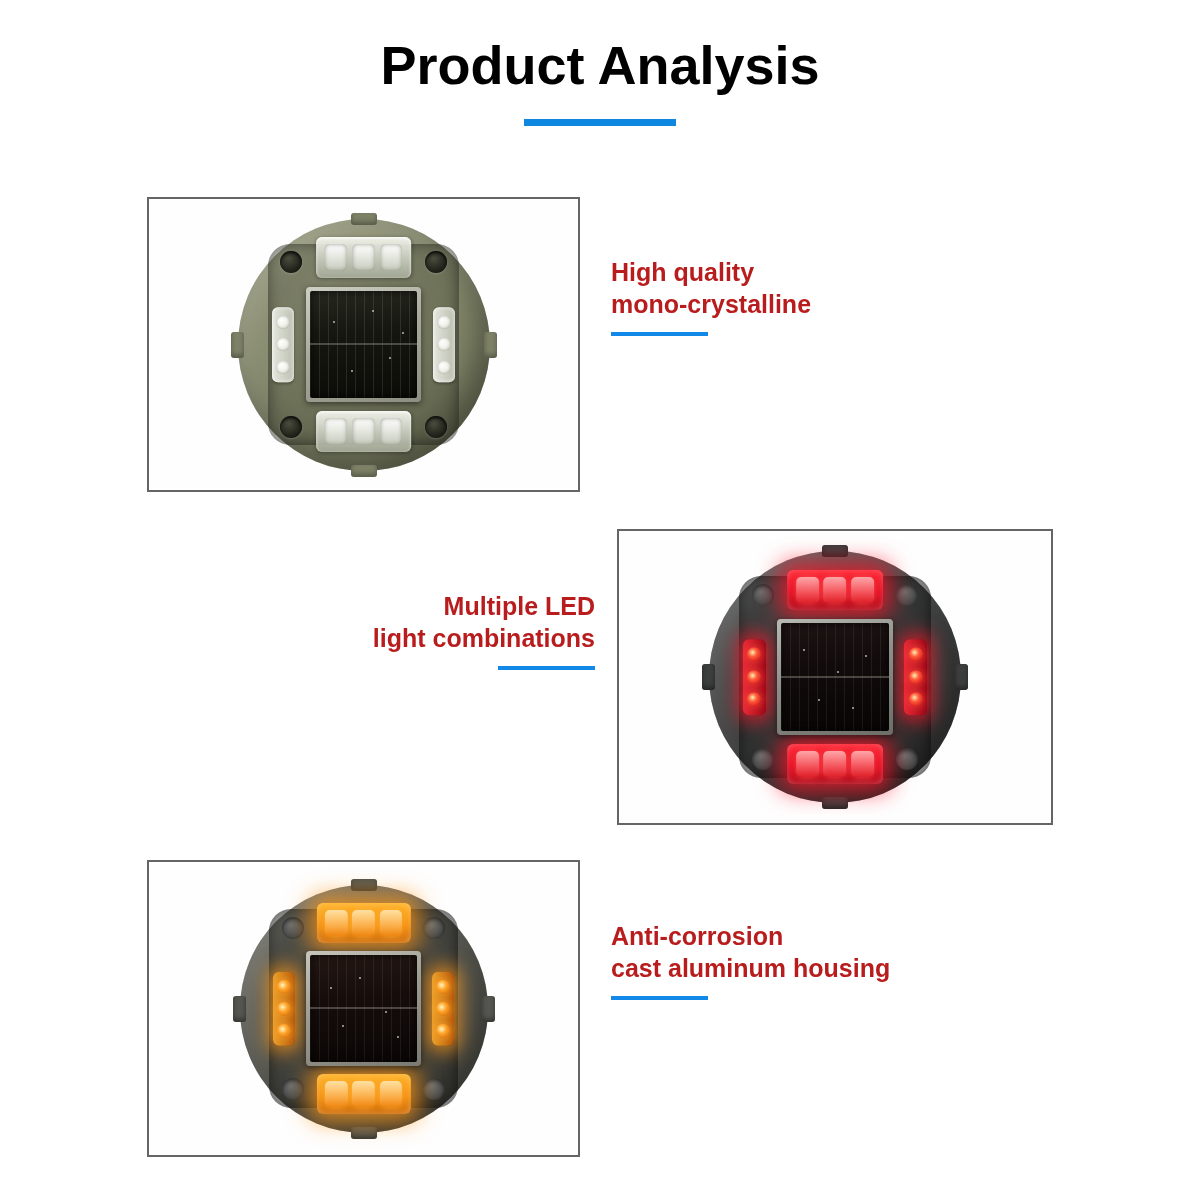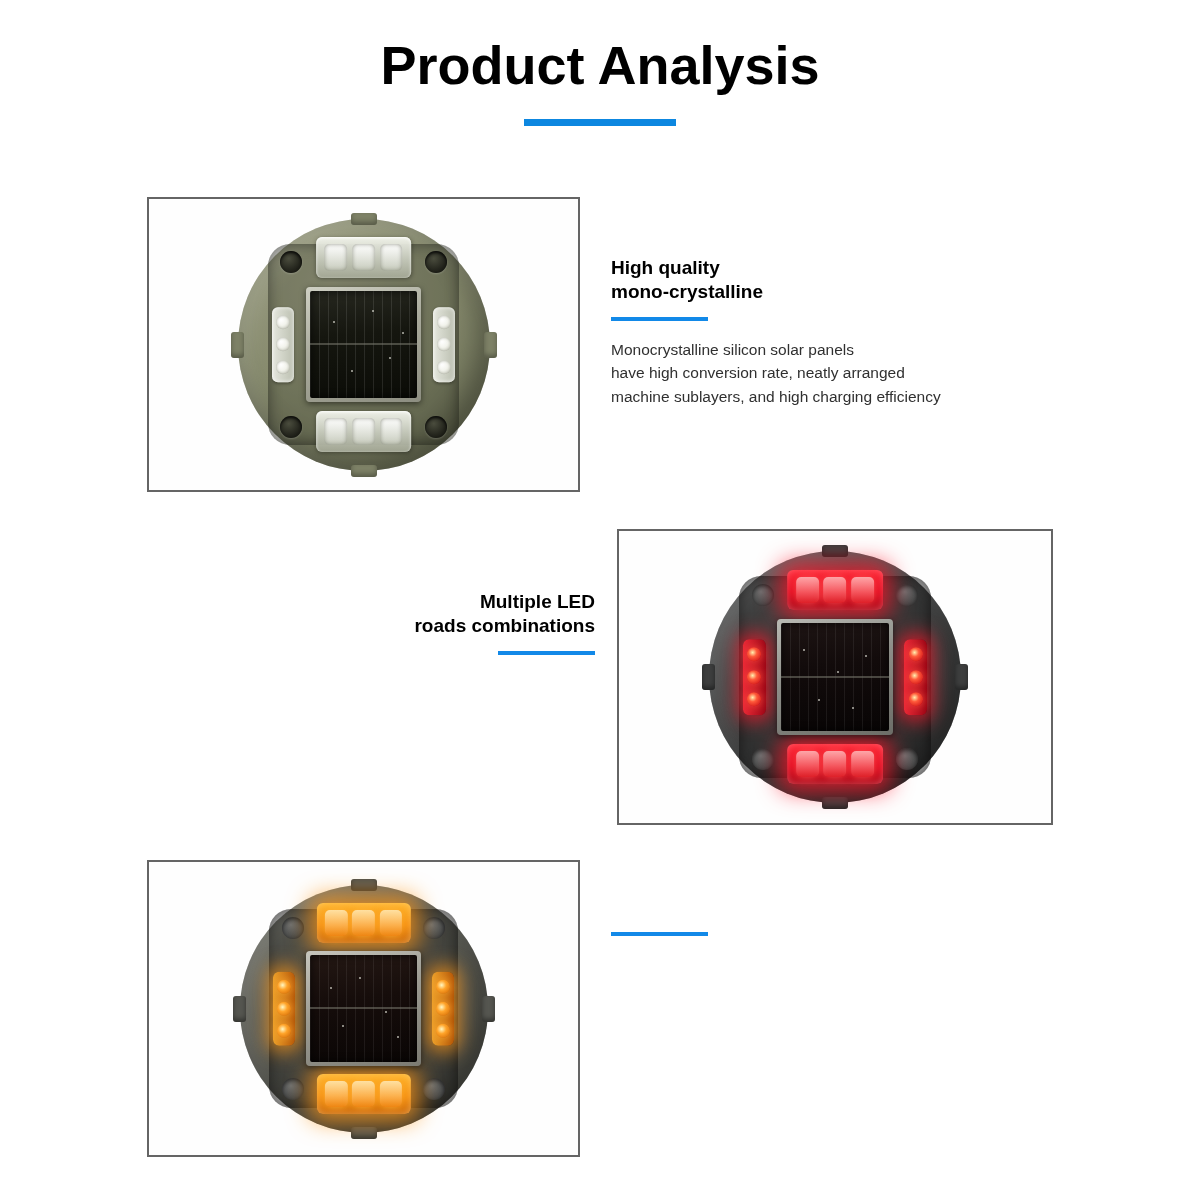--- a/index.html
+++ b/index.html
@@ -209,21 +209,21 @@
     box-shadow: 0 0 18px 6px rgba(255,150,20,.7);
   }
   .v-grey .dot{
     background:radial-gradient(circle at 40% 38%,#fff7c2 0%,#ffa42a 38%,#cc6200 100%);
     box-shadow: 0 0 10px rgba(255,170,50,.95);
   }
 
   
   .block { position:absolute; }
   .heading{
-    font-size:19px; font-weight:700; color:#000000; line-height:1.28;
+    font-size:25px; font-weight:700; color:#b91c1c; line-height:1.28;
     white-space:pre-line;
   }
   .accent{ height:4px; background:#1289e8; width:97px; margin-top:12px; }
   .bodytext{
     margin-top:17px; font-size:15.5px; color:#303030; line-height:1.52;
     white-space:pre-line;
   }
   .align-right{ text-align:right; }
   .align-right .accent{ margin-left:auto; }
 
@@ -284,23 +284,20 @@
           </div>
         </div>
       </div>
     </div>
   </div>
 
   <div class="block" id="block-1">
     <div class="heading">High quality
 mono-crystalline</div>
     <div class="accent"></div>
-    <div class="bodytext">Monocrystalline silicon solar panels
-have high conversion rate, neatly arranged
-machine sublayers, and high charging efficiency</div>
   </div>
 
   <div class="frame" id="frame-2">
     <div class="photo">
       <div class="stud v-dark">
         <div class="body"></div>
         <div class="tab tab-l"></div>
         <div class="tab tab-r"></div>
         <div class="tab tab-t"></div>
         <div class="tab tab-b"></div>
@@ -337,21 +334,21 @@
             <span class="spk" style="left:34%;top:70%"></span>
             <span class="spk" style="left:66%;top:78%"></span>
           </div>
         </div>
       </div>
     </div>
   </div>
 
   <div class="block align-right" id="block-2">
     <div class="heading">Multiple LED
-roads combinations</div>
+light combinations</div>
     <div class="accent"></div>
   </div>
 
   <div class="frame" id="frame-3">
     <div class="photo">
       <div class="stud v-grey sm">
         <div class="body"></div>
         <div class="tab tab-l"></div>
         <div class="tab tab-r"></div>
         <div class="tab tab-t"></div>
@@ -388,16 +385,18 @@
             <span class="spk" style="left:70%;top:52%"></span>
             <span class="spk" style="left:30%;top:66%"></span>
             <span class="spk" style="left:82%;top:76%"></span>
           </div>
         </div>
       </div>
     </div>
   </div>
 
   <div class="block" id="block-3">
+    <div class="heading">Anti-corrosion
+cast aluminum housing</div>
     <div class="accent"></div>
   </div>
 
 </div>
 
 </body></html>

